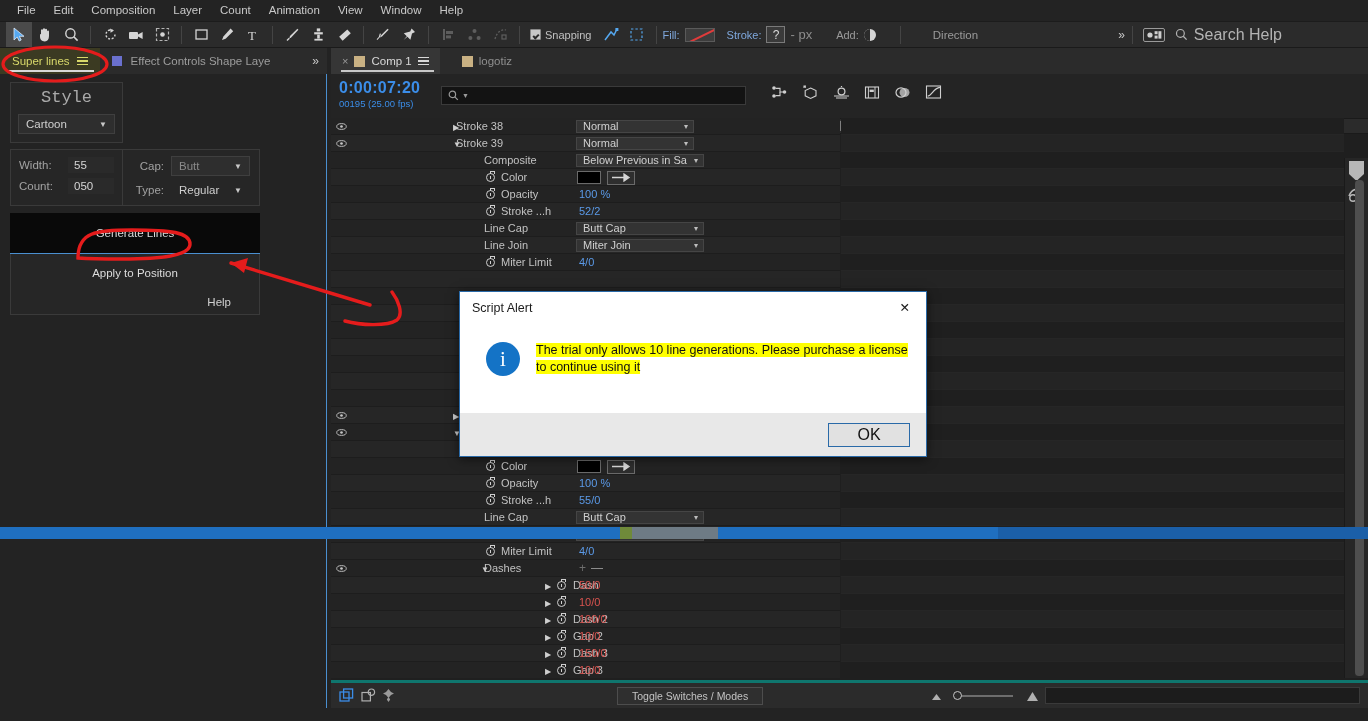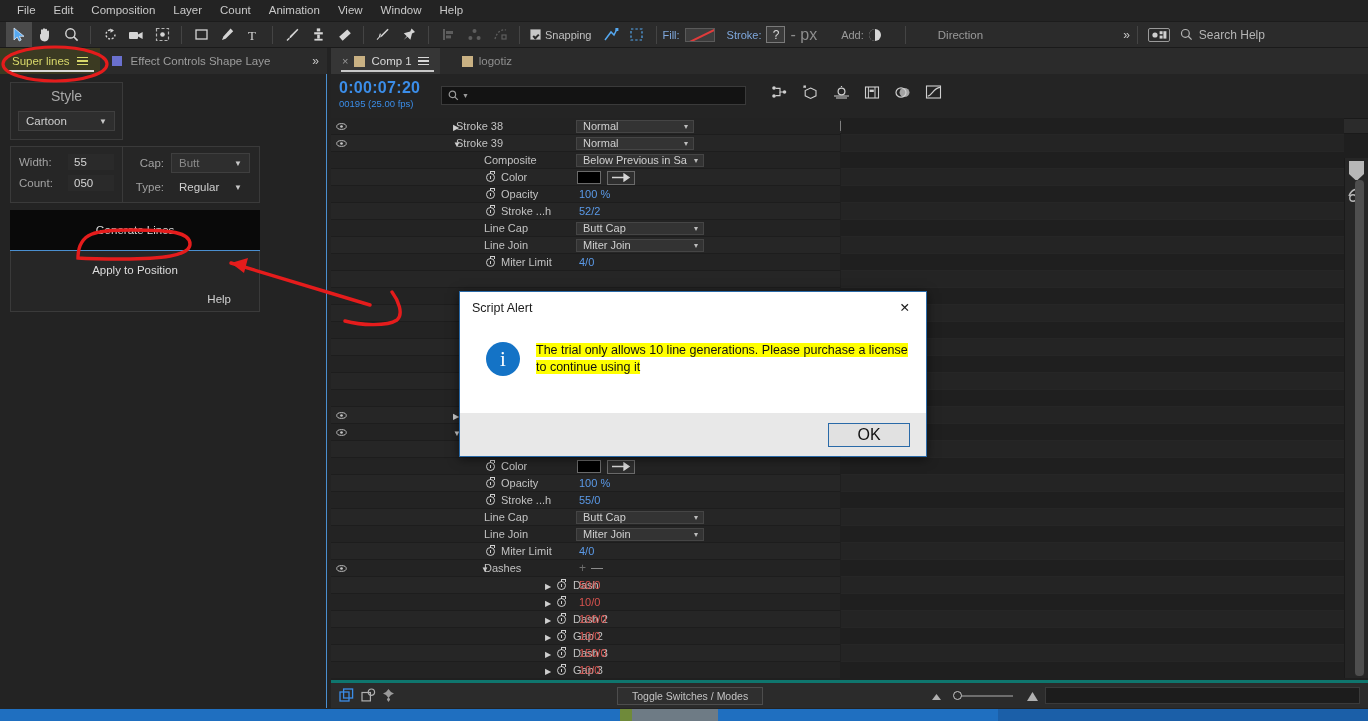--- a/index.html
+++ b/index.html
@@ -3,21 +3,21 @@
 <meta charset="utf-8">
 <style>
   * { box-sizing: border-box; margin:0; padding:0; }
   html,body {
     width:1368px; height:721px; overflow:hidden;
     background:#232323;
     font-family:"Liberation Sans", sans-serif;
     font-size:11px; color:#c8c8c8;
     -webkit-font-smoothing:antialiased;
   }
-  #app { position:relative; width:1368px; height:721px; }
+  #app { position:relative; width:1368px; height:539px; }
 
   
   .menubar {
     position:absolute; left:0; top:0; width:1368px; height:21px;
     background:#232323; display:flex; align-items:center; padding-left:8px;
   }
   .menubar .mi { padding:0 9px; font-size:11.5px; color:#c9c9c9; line-height:21px; }
 
   
   .toolbar {
@@ -35,49 +35,49 @@
          position:relative; }
   .chk:after { content:""; position:absolute; left:2px; top:4px; width:4px; height:2px;
       border-left:2px solid #2b2b2b; border-bottom:2px solid #2b2b2b; transform:rotate(-45deg); }
   .lbl { color:#c0c0c0; font-size:11px; }
   .fillrow { display:flex; align-items:center; gap:5px; }
   .flab { color:#7fa8dd; font-size:11px; }
   .fillsw { width:30px; height:14px; background:#3d3d3d; border:1px solid #5a5a5a; position:relative; overflow:hidden;}
   .fillsw:after{content:"";position:absolute;left:-4px;top:6px;width:40px;height:2px;background:#e03b3b;transform:rotate(-26deg);}
   .strokesw { width:19px; height:17px; background:#3a3a3a; border:1px solid #7a7a7a;
               display:flex; align-items:center; justify-content:center; color:#d8d8d8; font-size:12px;}
-  .px { color:#8d8d8d; font-size:16px; }
+  .px { color:#8d8d8d; font-size:13px; }
   .addg { width:12px;height:12px;border-radius:50%;background:#d5d5d5;position:relative;}
   .addg:after{content:"";position:absolute;left:0;top:0;width:6px;height:12px;background:#2b2b2b;border-radius:6px 0 0 6px;}
   .wsname { color:#9a9a9a; font-size:11.5px; }
   .chev2 { color:#c9c9c9; font-size:12px; letter-spacing:-1px;}
   .wsicon { width:22px;height:14px;border:1px solid #9a9a9a;border-radius:2px;display:flex;align-items:center;justify-content:center;color:#cfcfcf;font-size:8px;}
   .searchhelp { display:flex; align-items:center; gap:6px; width:180px; }
-  .searchhelp .ph { color:#b4b4b4; font-size:12px; }
+  .searchhelp .ph { color:#b4b4b4; font-size:16px; }
 
   
   .leftpanel { position:absolute; left:0; top:48px; width:327px; height:660px; background:#232323; }
   .lp-tabs { position:absolute; left:0; top:0; width:327px; height:26px; background:#2b2b2b;
              display:flex; align-items:stretch; }
   .lp-tab { display:flex; align-items:center; gap:7px; padding:0 12px; font-size:11.5px; position:relative;}
   .lp-tab.active { background:#3b3a22; color:#d8d86a; }
   .lp-tab.active:after{content:"";position:absolute;left:6px;right:6px;bottom:2px;height:2px;background:#d8d8d8;}
   .lp-tab.inactive { color:#9d9d9d; }
   .sq-blue { width:10px;height:10px;background:#6a70cf; }
   .ham { display:inline-block;width:11px;height:9px;position:relative; }
   .ham i{position:absolute;left:0;right:0;height:1.5px;background:currentColor;}
   .ham i:nth-child(1){top:0}.ham i:nth-child(2){top:3.5px}.ham i:nth-child(3){top:7px}
   .lp-more{ margin-left:auto; padding:0 9px; color:#c9c9c9; display:flex;align-items:center;font-size:12px;letter-spacing:-1px;}
 
   .lp-body { position:absolute; left:0; top:26px; width:327px; height:634px; background:#232323;
              border-right:1px solid #4a8fd0; }
   .lp-inner { position:absolute; left:10px; top:8px; width:250px; }
 
   .grp { border:1px solid #3a3a3a; background:#262626; }
-  .grp-title { text-align:center; color:#a9a9a9; font-size:14px; padding:5px 0 4px; }
+  .grp-title { text-align:center; color:#a9a9a9; font-size:17px; padding:5px 0 4px;font-family:Liberation Mono, monospace; }
   .row2 { display:flex; gap:0; }
   .box { border:1px solid #3a3a3a; background:#262626; }
   .selbox { background:#2e2e2e; border:1px solid #3f3f3f; display:flex; align-items:center;
             justify-content:space-between; padding:3px 7px; color:#cfcfcf; font-size:11.5px;}
   .selbox .car { color:#c8c8c8; font-size:8px; }
   .selbox.dim { color:#8a8a8a; }
   .fieldlab { color:#a2a2a2; font-size:11.5px; }
   .numfield { background:#2a2a2a; color:#d5d5d5; font-size:11.5px; padding:2px 6px; min-width:46px; }
   .pathdir { display:flex; justify-content:center; gap:18px; padding:4px 0 10px; }
   .bigbtn { background:#090909; color:#dcdcdc; text-align:center; padding:14px 0; font-size:11.5px;

